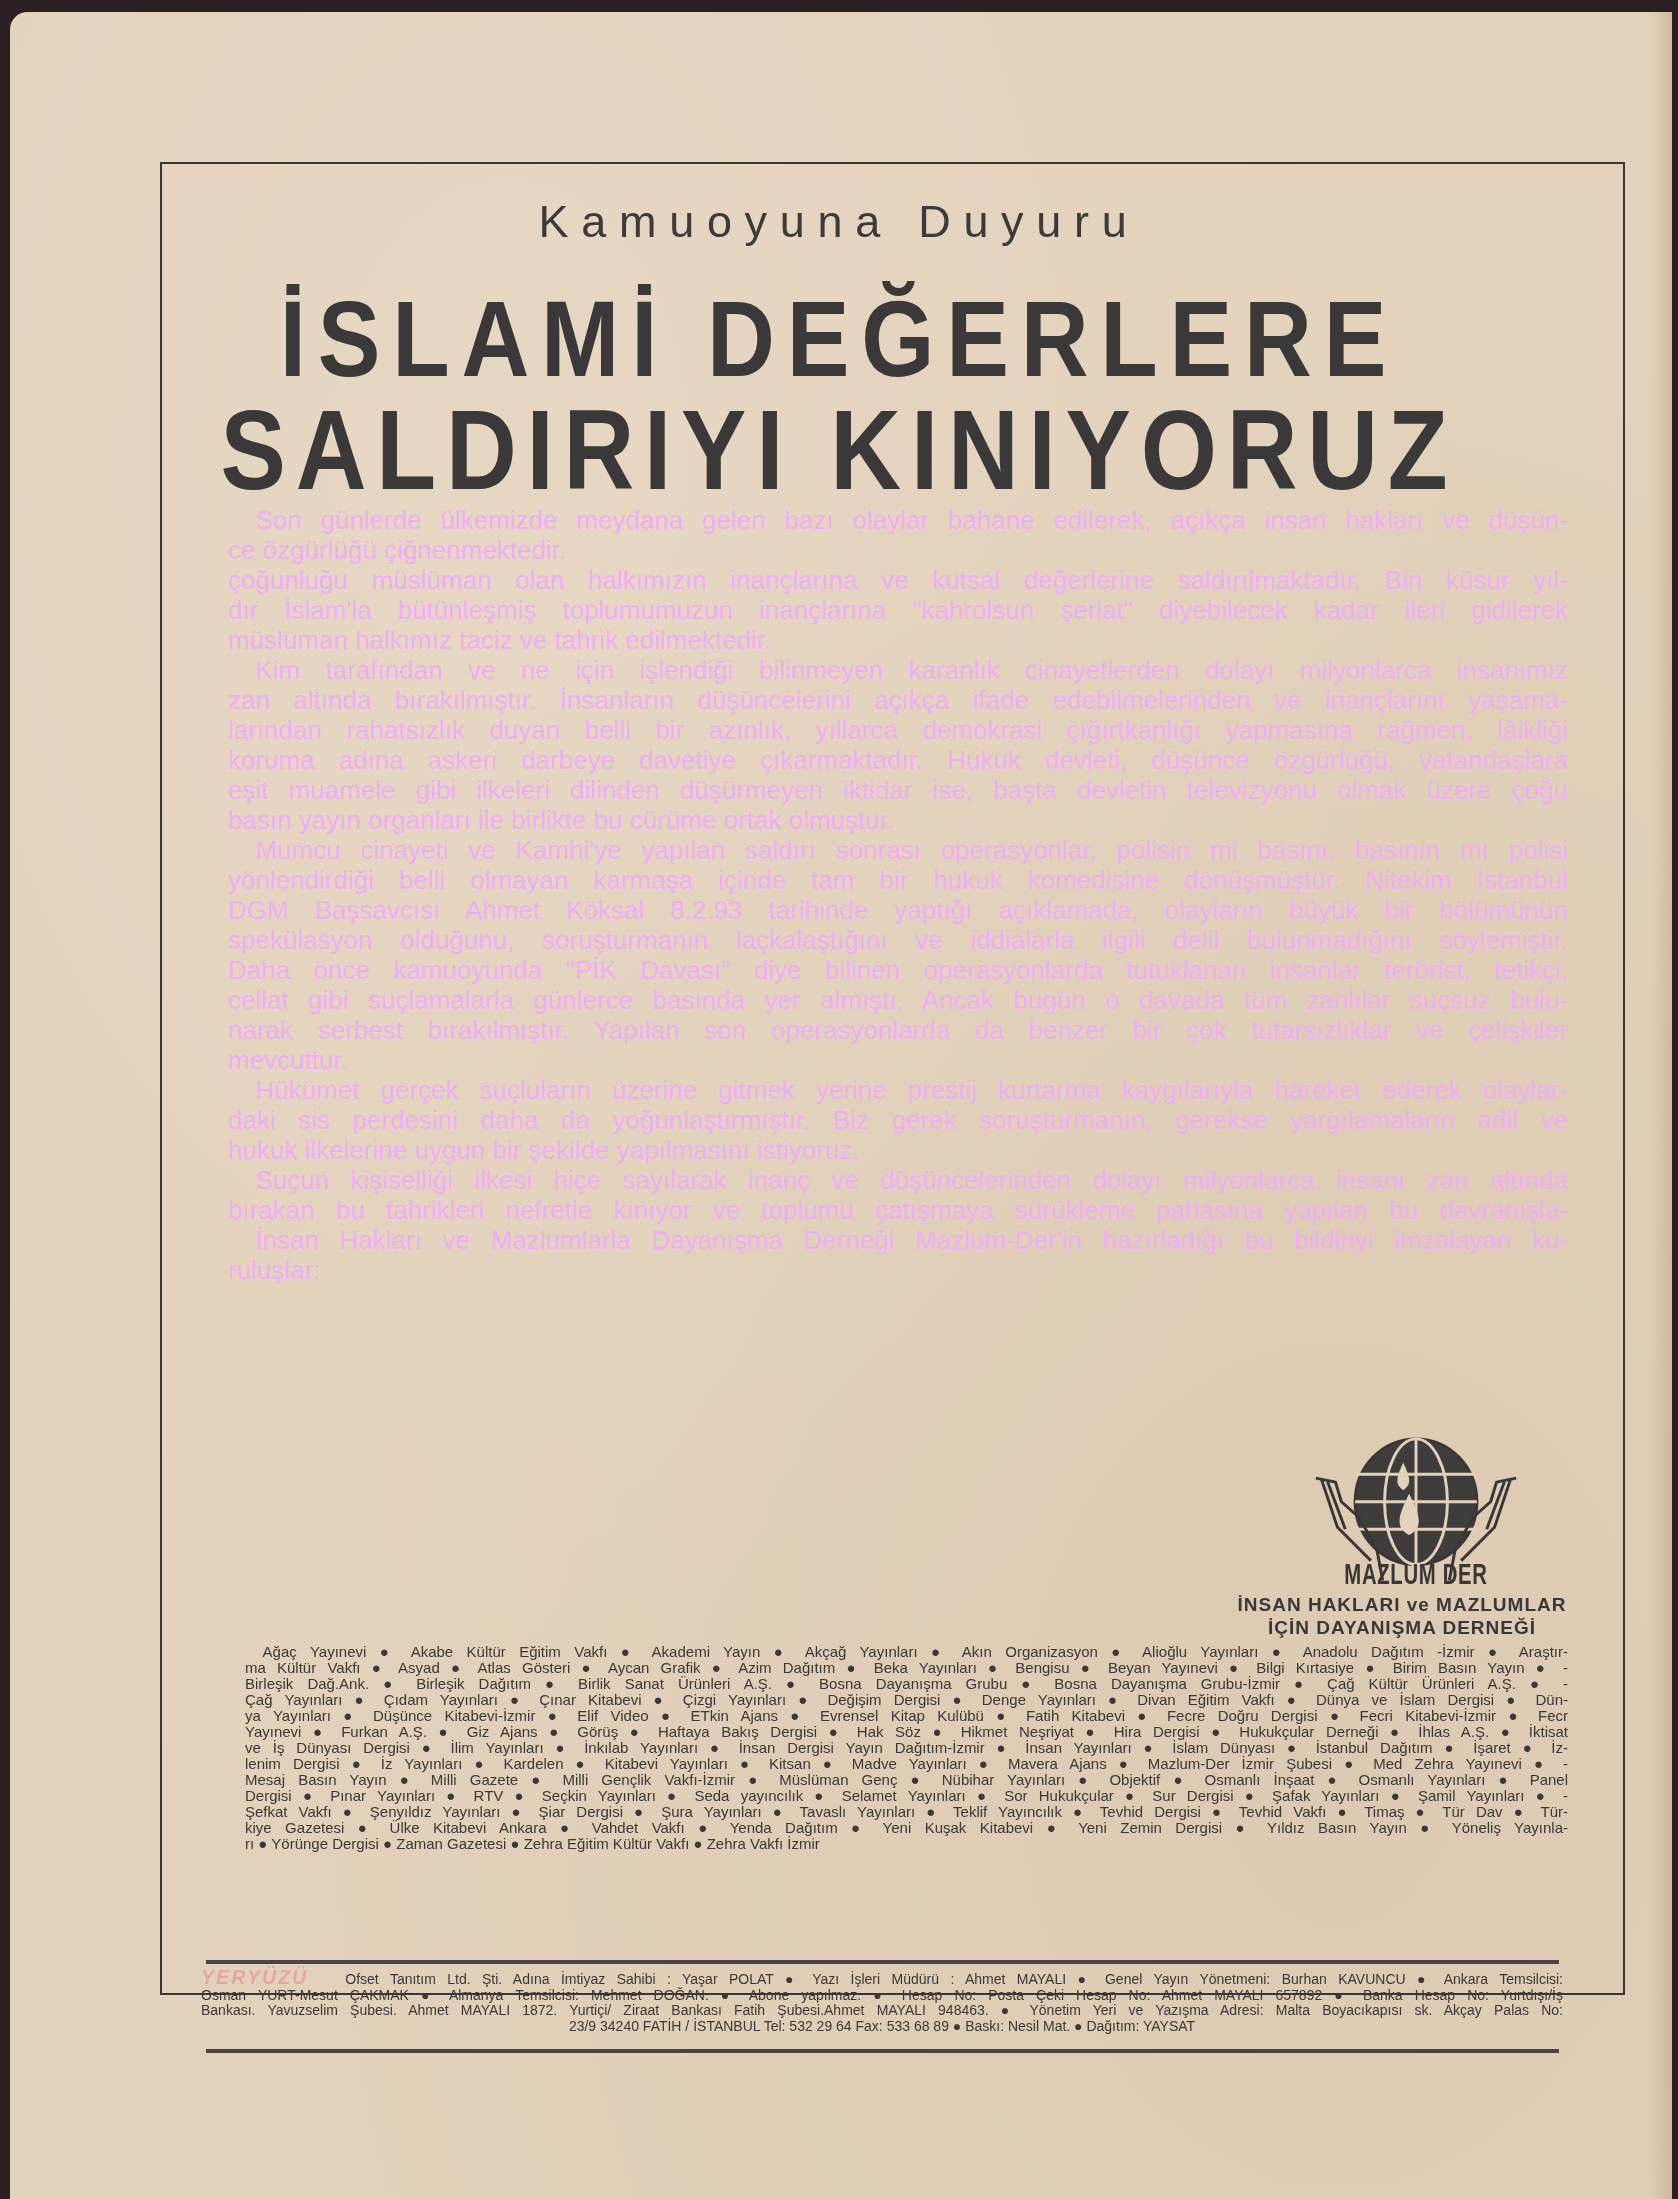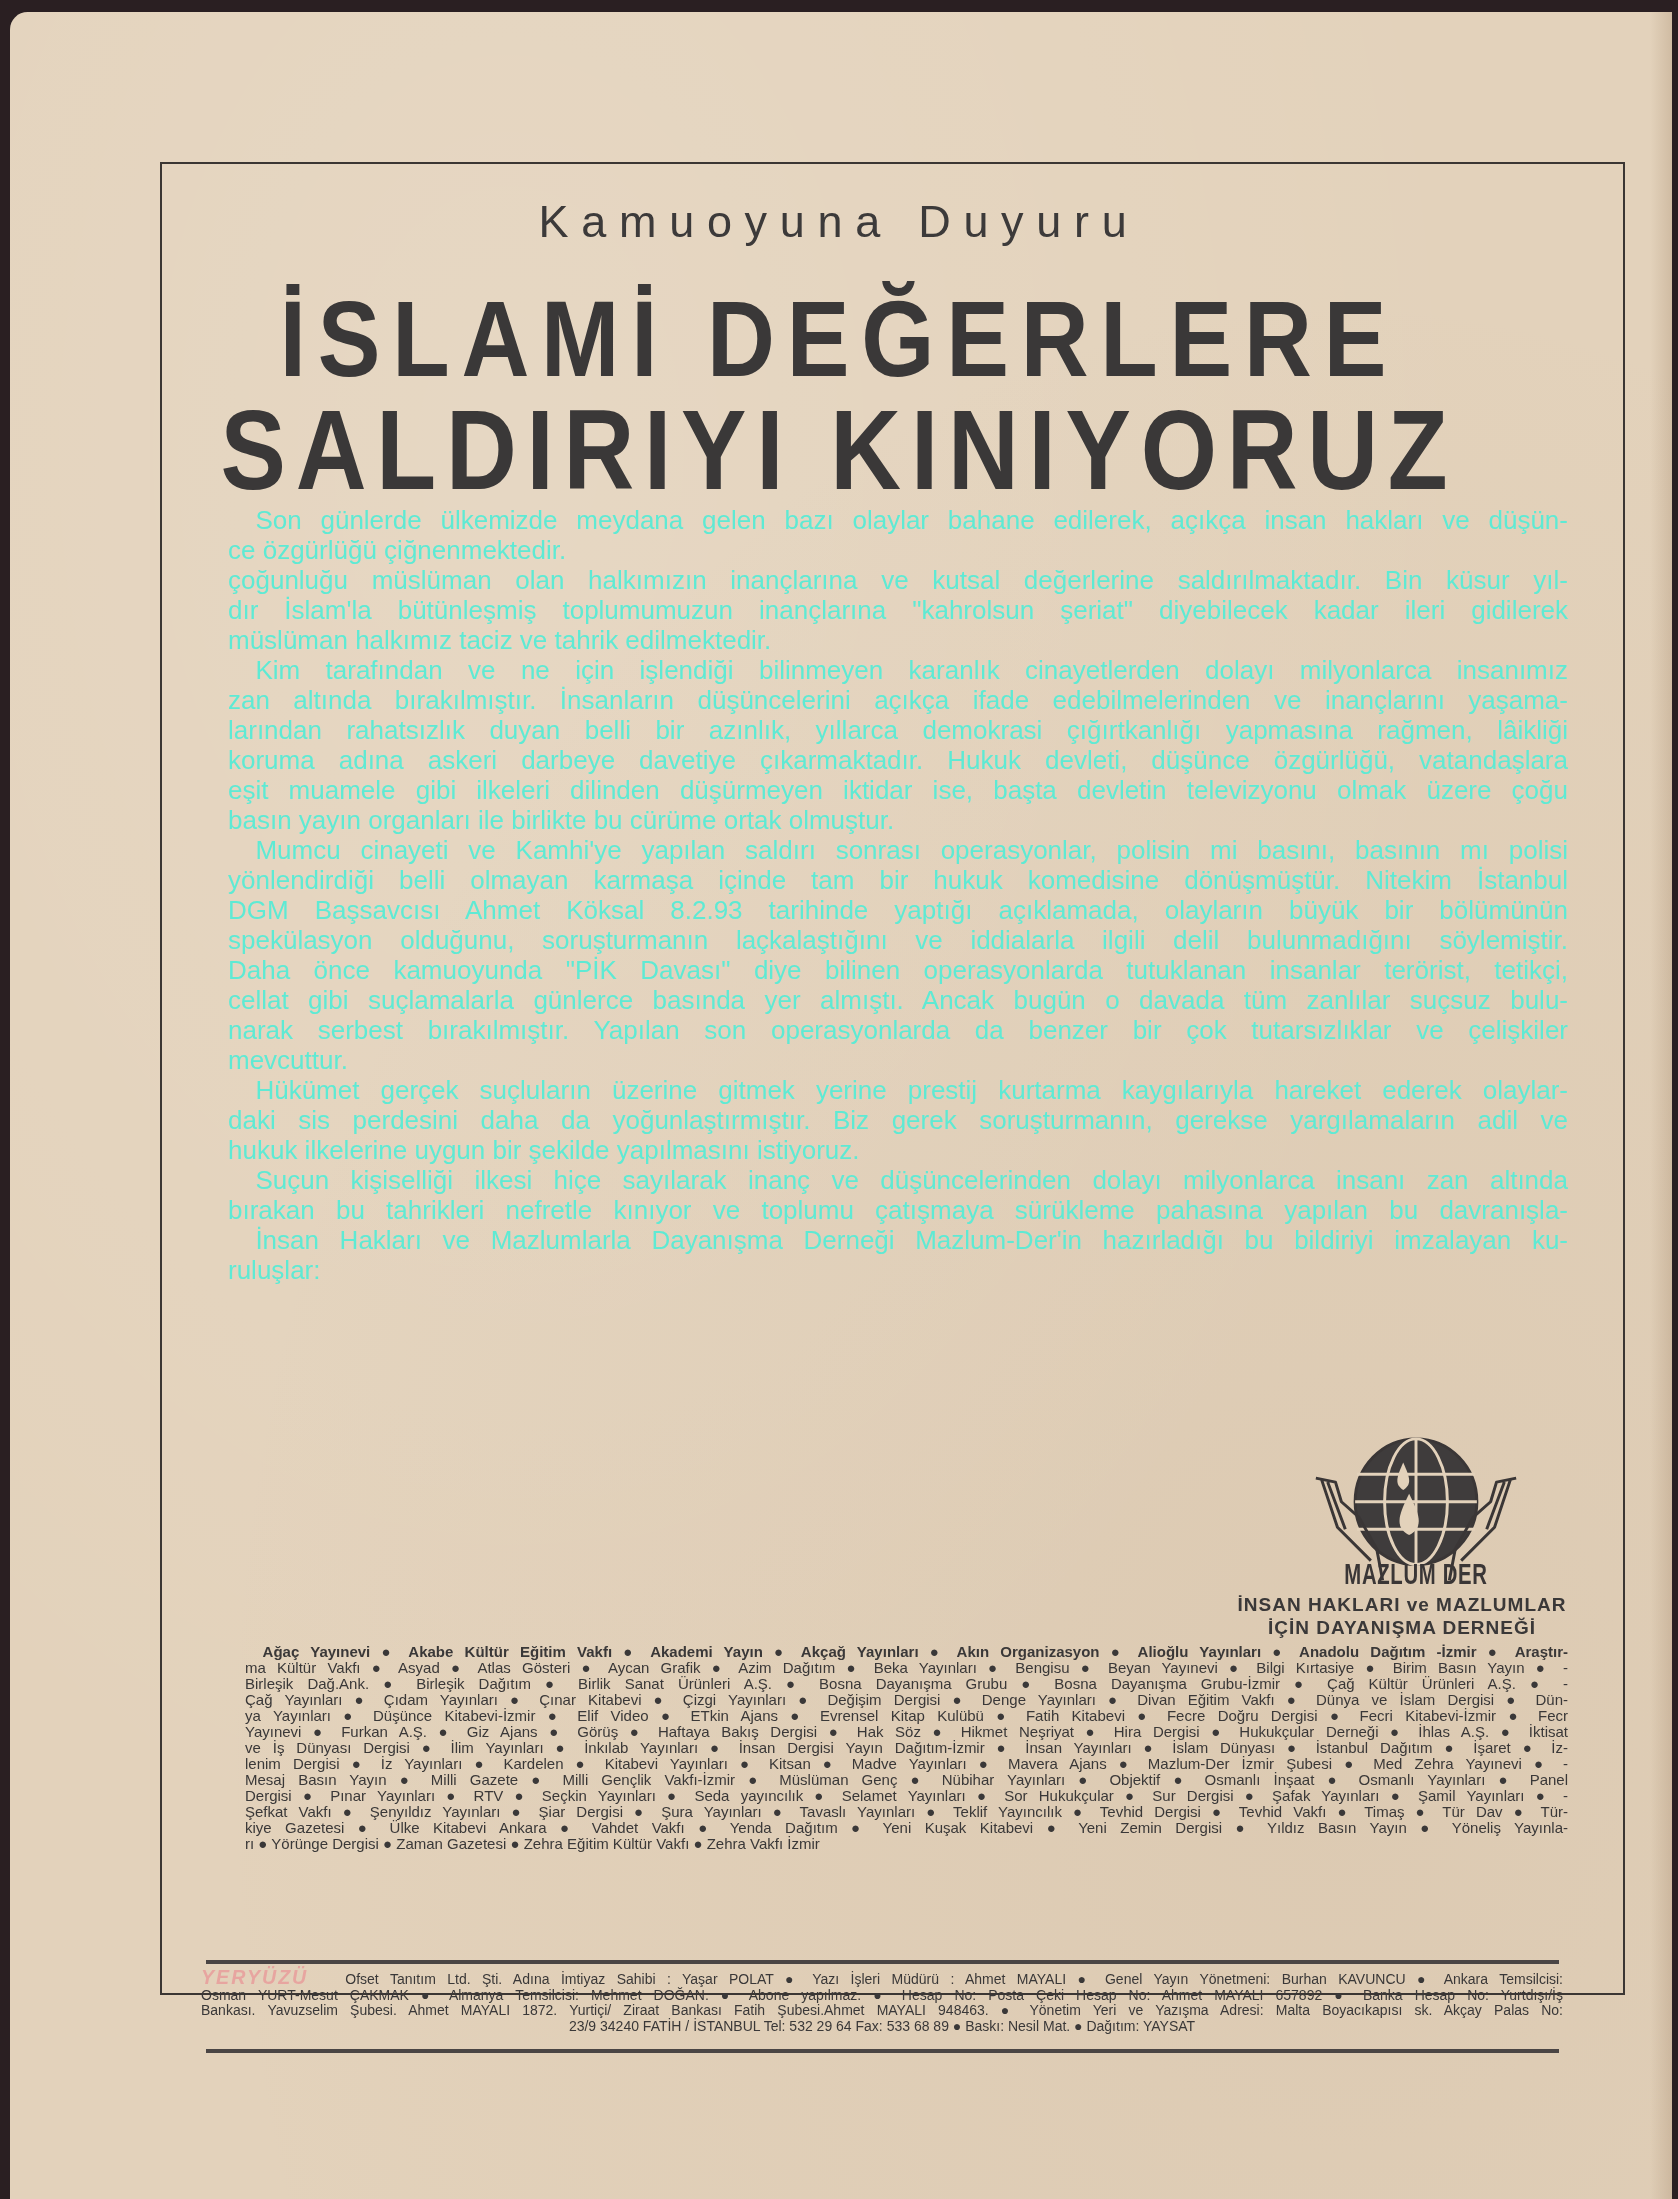--- a/index.html
+++ b/index.html
@@ -31,21 +31,21 @@
   }
   .headline {
     position: absolute; left: 0; width: 100%; text-align: center;
     font-family: "Liberation Sans", sans-serif; font-weight: bold; color: #3a3838;
     transform-origin: center top;
   }
   .hl1 { top: 277px; font-size: 94px; letter-spacing: 11.8px; transform: scaleY(1.15); }
   .hl2 { top: 385px; font-size: 98px; letter-spacing: 9.8px; transform: scaleY(1.15); }
   .body {
     position: absolute; left: 228px; top: 505px; width: 1340px;
-    font-size: 26px; line-height: 30px; color: #5eead4;
+    font-size: 26px; line-height: 30px; color: #f0abfc;
   }
   .body .line { display: block; white-space: nowrap; text-align: justify; text-align-last: justify; }
   .body .line.last { text-align-last: left; }
   .body .line.indent { padding-left: 27.4px; }
   .logo {
     position: absolute; left: 1308px; top: 1433px; width: 216px; height: 162px;
   }
   .logo-name {
     position: absolute; left: 1313px; top: 1558px; width: 206px; text-align: center;
     font-size: 29px; font-weight: bold; color: #3a3636; transform: scaleX(0.7); letter-spacing: 1px;
@@ -54,21 +54,21 @@
     position: absolute; left: 1206px; width: 392px; text-align: center;
     font-size: 19px; font-weight: bold; color: #3a3838; letter-spacing: 1px;
   }
   .org1 { top: 1594px; }
   .org2 { top: 1617px; }
   .signatories {
     position: absolute; left: 245px; top: 1644px; width: 1323px;
     font-size: 15px; line-height: 16px; color: #3a3838; text-align: justify;
   }
   .signatories .sline { display: block; white-space: nowrap; text-align: justify; text-align-last: justify; }
-  .signatories .sline.first { padding-left: 17.6px; font-weight: bold; }
+  .signatories .sline.first { padding-left: 17.6px; }
   .signatories .sline.last { text-align-last: left; }
   .rule {
     position: absolute; left: 206px; width: 1353px; height: 3.9px; background: #4a4544;
   }
   .rule.top { top: 1960px; }
   .rule.bottom { top: 2049px; }
   .masthead {
     position: absolute; left: 201px; top: 1970px; width: 1362px;
     font-size: 14px; line-height: 15.5px; color: #3a3838;
   }

